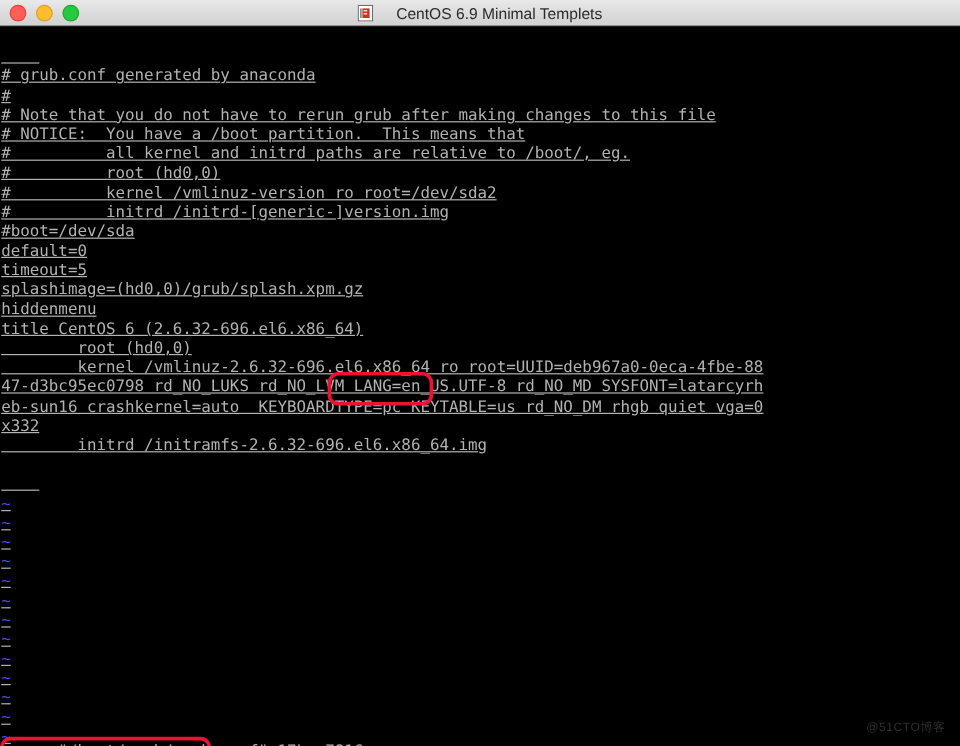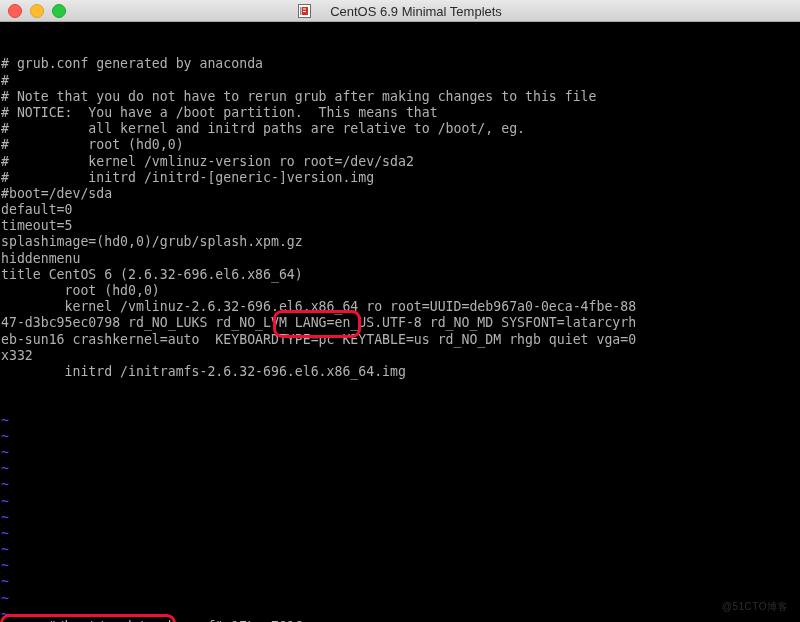--- a/index.html
+++ b/index.html
@@ -79,20 +79,21 @@
     height: 600px;
     background: #000000;
     color: #b2b2b2;
     font-family: "DejaVu Sans Mono", monospace;
     font-size: 13.2px;
     line-height: 16.2px;
     padding: 2px 0 0 1px;
     box-sizing: border-box;
     white-space: pre;
     overflow: hidden;
+    text-decoration: underline;
   }
   .row {
     height: 16.2px;
     white-space: pre;
     letter-spacing: 0px;
   }
   .tilde {
     color: #4b4bff;
   }
   #statusline {

